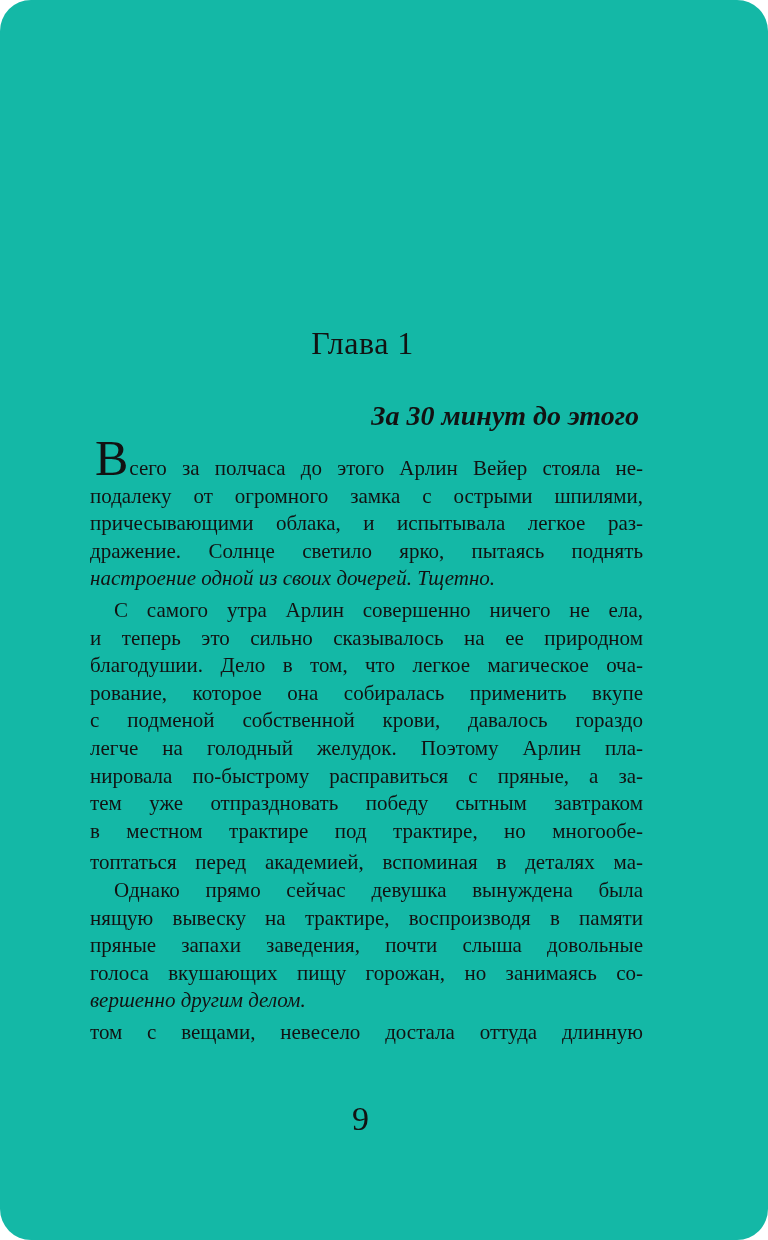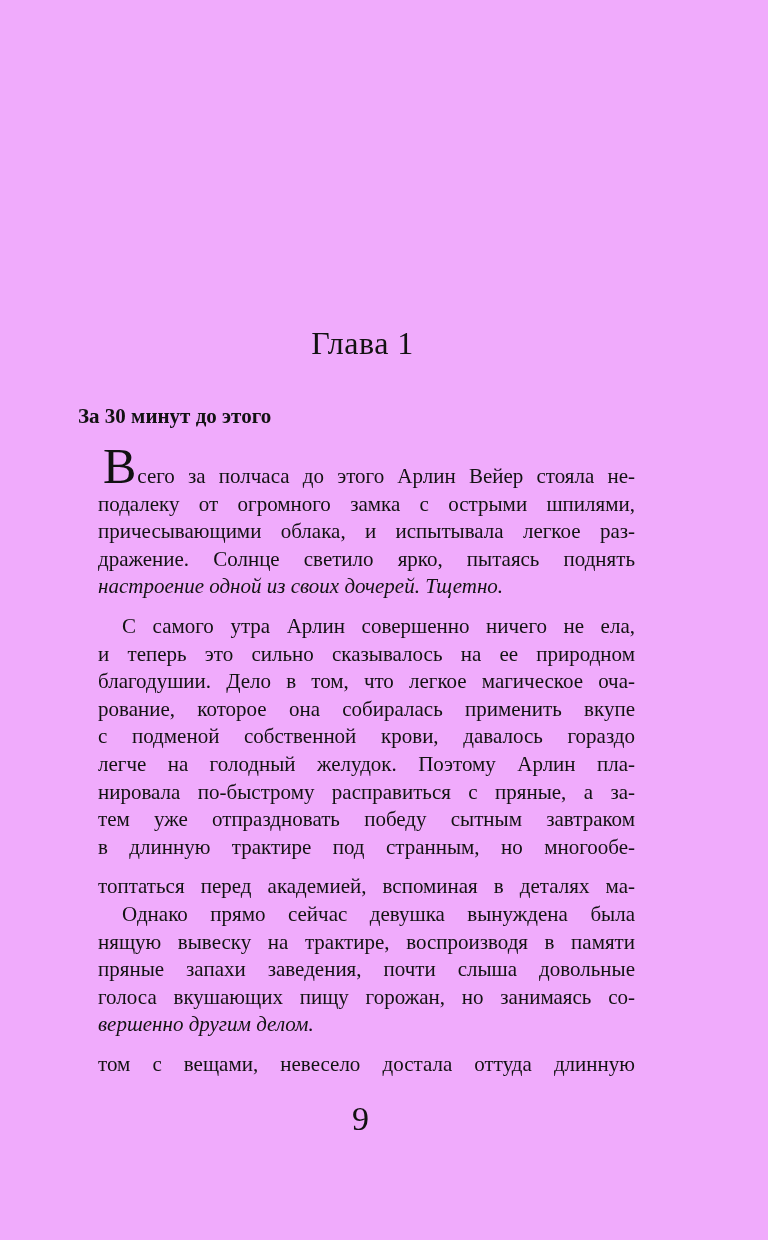--- a/index.html
+++ b/index.html
@@ -4,55 +4,57 @@
 <style>
   html, body {
     margin: 0;
     padding: 0;
     background: #ffffff;
   }
   .sheet {
     position: relative;
     width: 768px;
     height: 1240px;
-    background: #f0abfc;
+    background: #14b8a6;
     color: #121212;
     font-family: "Liberation Serif", serif;
     overflow: hidden;
+    border-radius: 31px;
   }
   .chapter-title {
     position: absolute;
     top: 326px;
     left: 82px;
     width: 561px;
     text-align: center;
     font-size: 32px;
     line-height: 34px;
     letter-spacing: 0.5px;
     white-space: nowrap;
   }
   .subtitle {
     position: absolute;
     top: 405px;
     left: 78px;
     width: 561px;
-    text-align: left;
-    font-size: 21px;
+    text-align: right;
+    font-size: 28px;
     line-height: 22px;
     font-weight: bold;
+    font-style: italic;
     white-space: nowrap;
   }
   .textblock {
     position: absolute;
     top: 451px;
     left: 86px;
     width: 561px;
     font-size: 21px;
   }
-  .para { margin: 12px; padding: 0; }
+  .para { margin: 4px; padding: 0; }
   .line {
     height: 27.6px;
     line-height: 27.6px;
     white-space: normal;
     overflow: visible;
   }
   .line.just {
     text-align: justify;
     text-align-last: justify;
   }
@@ -95,21 +97,21 @@
       </div>
       <div class="para">
         <div class="line just ind">С самого утра Арлин совершенно ничего не ела,</div>
         <div class="line just">и теперь это сильно сказывалось на ее природном</div>
         <div class="line just">благодушии. Дело в том, что легкое магическое оча-</div>
         <div class="line just">рование, которое она собиралась применить вкупе</div>
         <div class="line just">с подменой собственной крови, давалось гораздо</div>
         <div class="line just">легче на голодный желудок. Поэтому Арлин пла-</div>
         <div class="line just">нировала по-быстрому расправиться с пряные, а за-</div>
         <div class="line just">тем уже отпраздновать победу сытным завтраком</div>
-        <div class="line just">в длинную трактире под странным, но многообе-</div>
+        <div class="line just">в местном трактире под трактире, но многообе-</div>
       </div>
       <div class="para">
         <div class="line just">топтаться перед академией, вспоминая в деталях ма-</div>
         <div class="line just ind">Однако прямо сейчас девушка вынуждена была</div>
         <div class="line just">нящую вывеску на трактире, воспроизводя в памяти</div>
         <div class="line just">пряные запахи заведения, почти слыша довольные</div>
         <div class="line just">голоса вкушающих пищу горожан, но занимаясь со-</div>
         <div class="line plain">вершенно другим делом.</div>
       </div>
       <div class="para">

